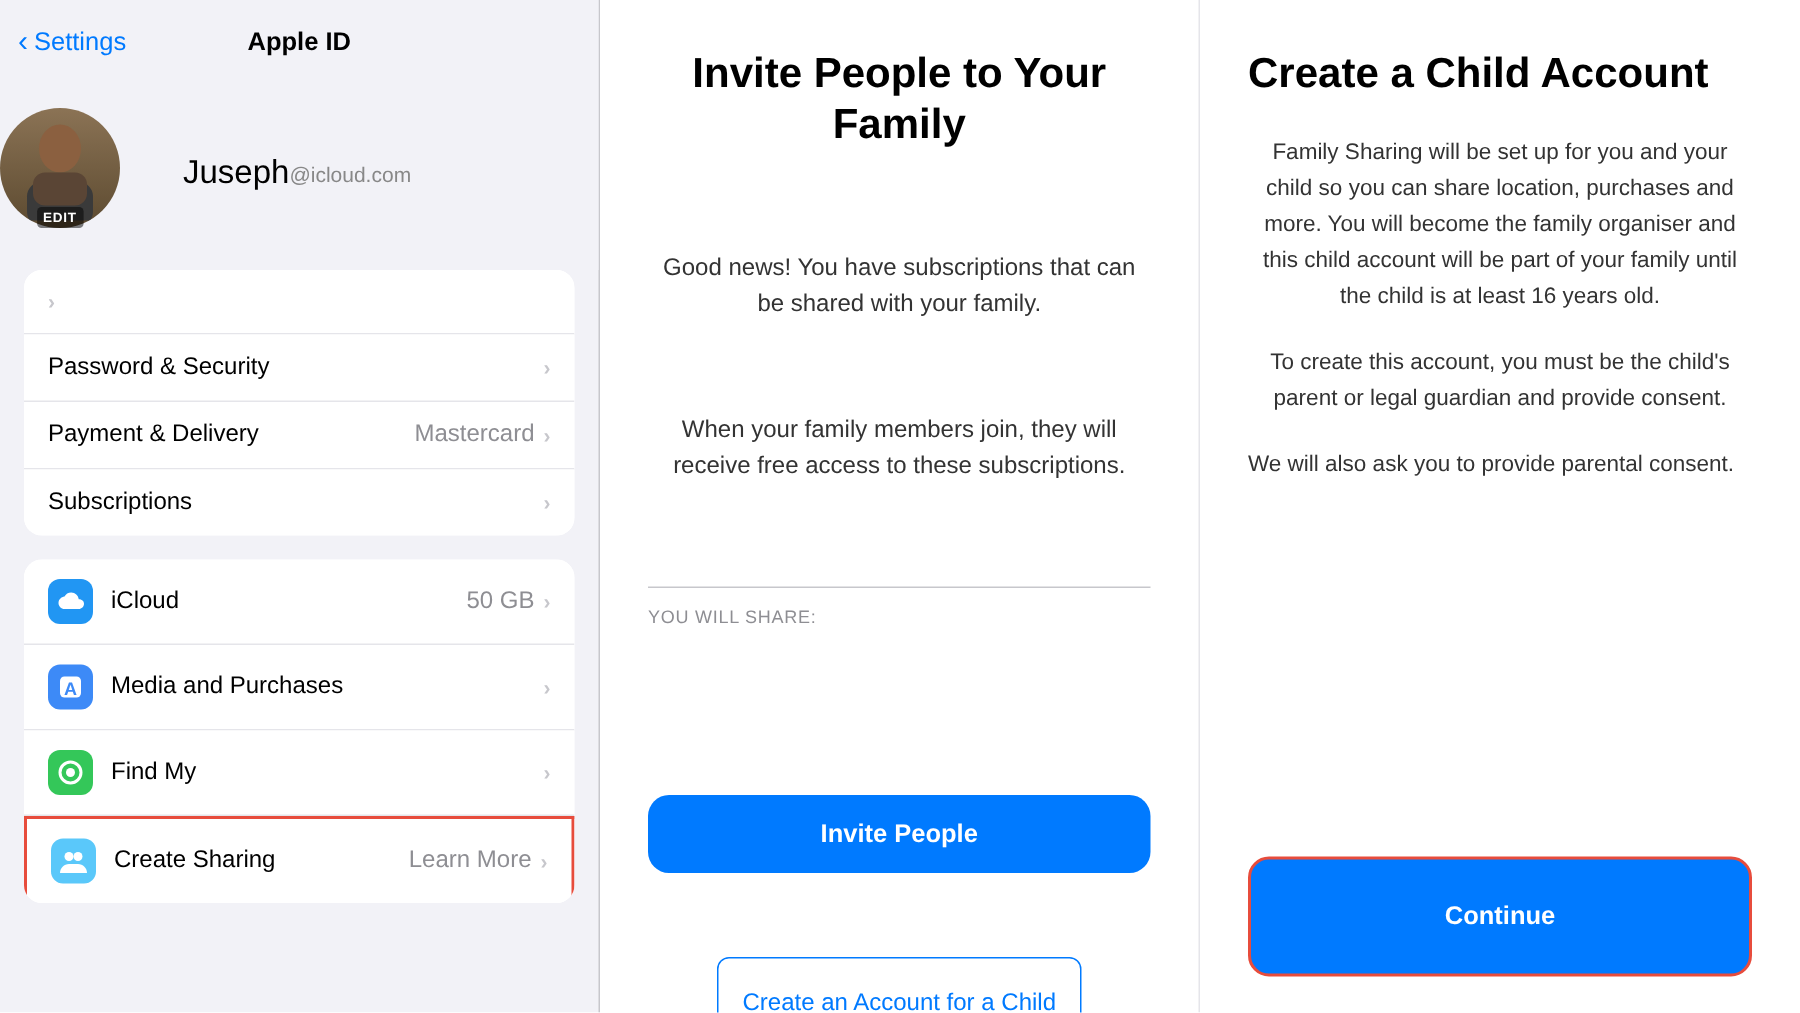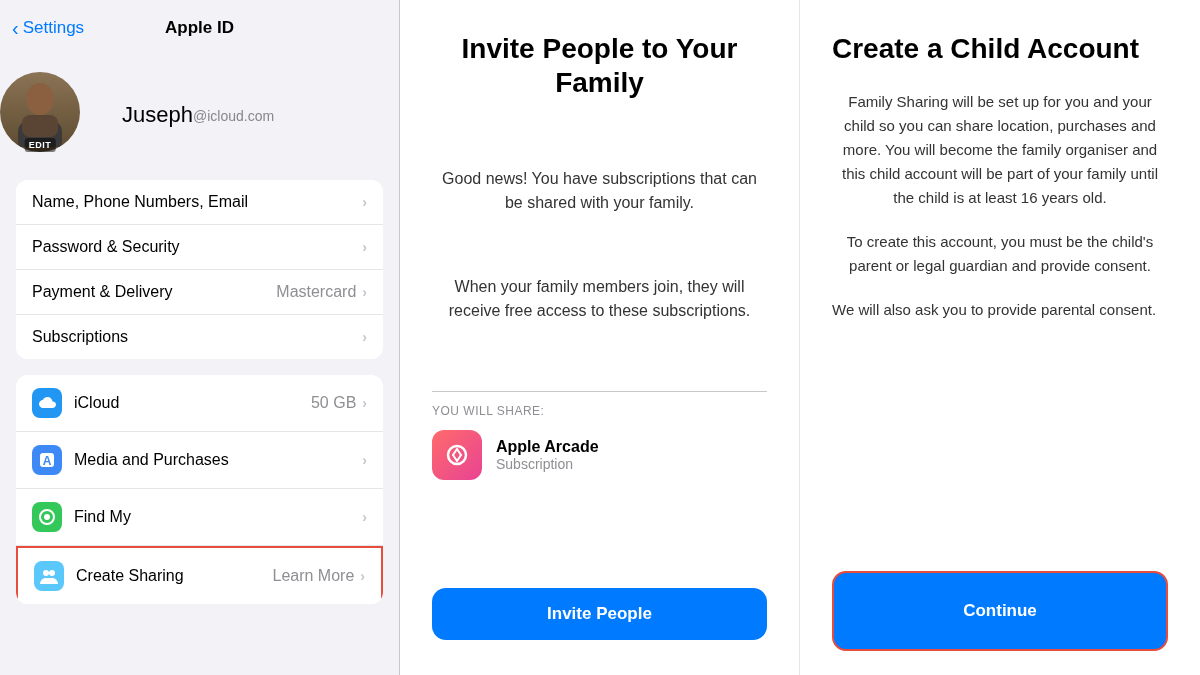--- a/index.html
+++ b/index.html
@@ -324,21 +324,20 @@
         </div>
       </div>
       <div class="avatar-edit-label">EDIT</div>
     </div>
     <div class="profile-name">Juseph</div>
     <div class="profile-email">@icloud.com</div>
   </div>
 
   <div class="settings-group">
     <div class="settings-row">
-      <span class="settings-row-label">Name, Phone Numbers, Email</span>
       <span class="chevron-right">›</span>
     </div>
     <div class="settings-row">
       <span class="settings-row-label">Password &amp; Security</span>
       <span class="chevron-right">›</span>
     </div>
     <div class="settings-row">
       <span class="settings-row-label">Payment &amp; Delivery</span>
       <span class="settings-row-value">Mastercard</span>
       <span class="chevron-right">›</span>
@@ -395,33 +394,20 @@
   </div>
 </div>
 
 <div class="panel-2">
   <div class="panel-2-title">Invite People to Your Family</div>
   <div class="panel-2-subtitle">Good news! You have subscriptions that can be shared with your family.</div>
   <div class="panel-2-desc">When your family members join, they will receive free access to these subscriptions.</div>
 
   <div class="you-will-share">
     <div class="you-will-share-label">YOU WILL SHARE:</div>
-    <div class="share-item">
-      <div class="arcade-icon">
-        <svg viewBox="0 0 28 28" fill="none" xmlns="http://www.w3.org/2000/svg">
-          <circle cx="14" cy="14" r="9" stroke="white" stroke-width="2.5" fill="none"></circle>
-          <path d="M10 14 L14 8 L18 14" stroke="white" stroke-width="2" fill="none" stroke-linecap="round"></path>
-          <path d="M10 14 L14 20 L18 14" stroke="white" stroke-width="2" fill="none" stroke-linecap="round"></path>
-        </svg>
-      </div>
-      <div class="share-item-info">
-        <span class="share-item-name">Apple Arcade</span>
-        <span class="share-item-type">Subscription</span>
-      </div>
-    </div>
   </div>
 
   <div class="spacer"></div>
 
   <button class="btn-invite-people">Invite People</button>
   <button class="btn-create-child">Create an Account for a Child</button>
 </div>
 
 <div class="panel-3">
   <div class="panel-3-title">Create a Child Account</div>

